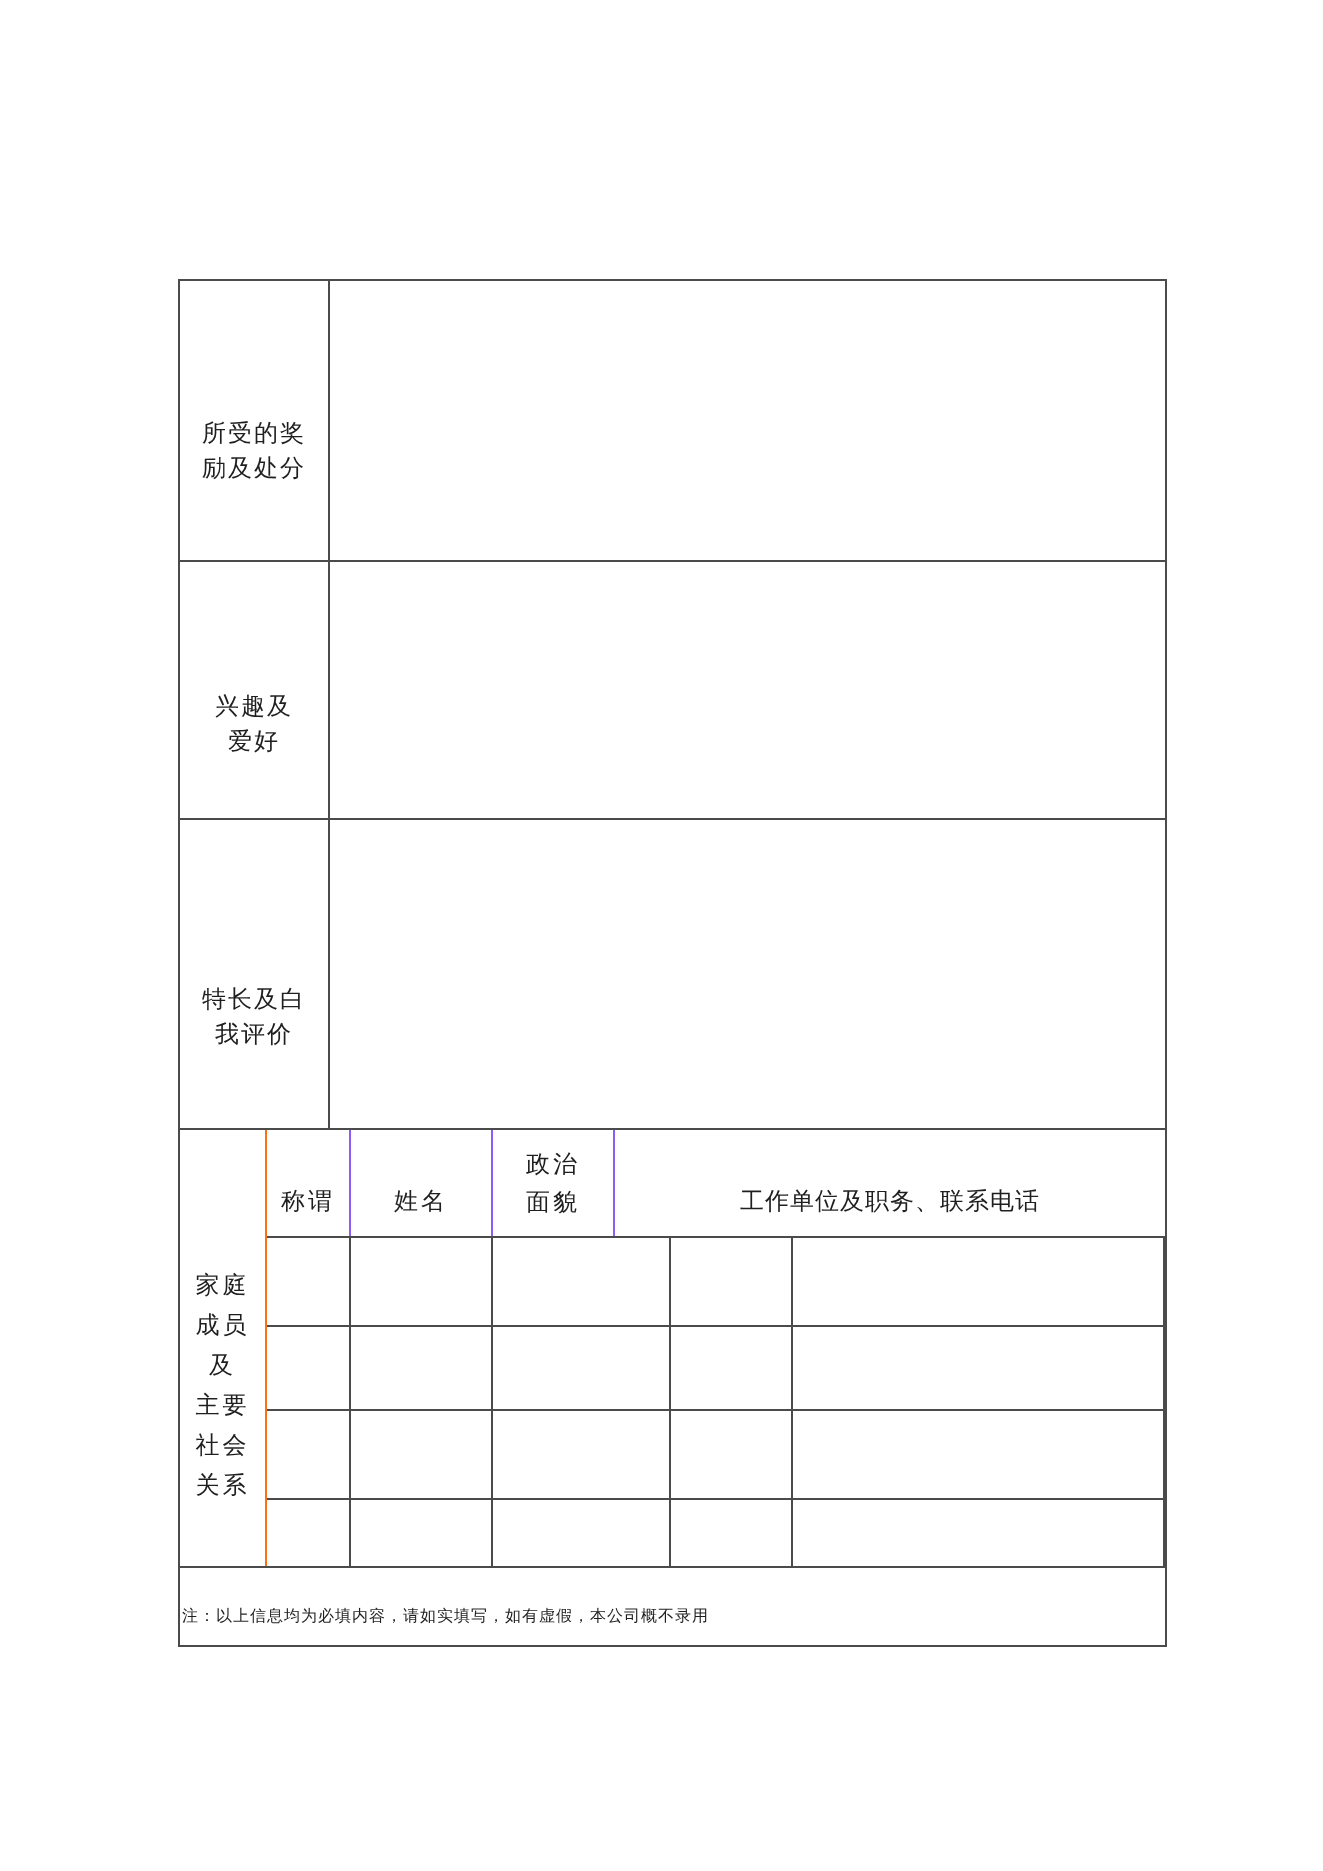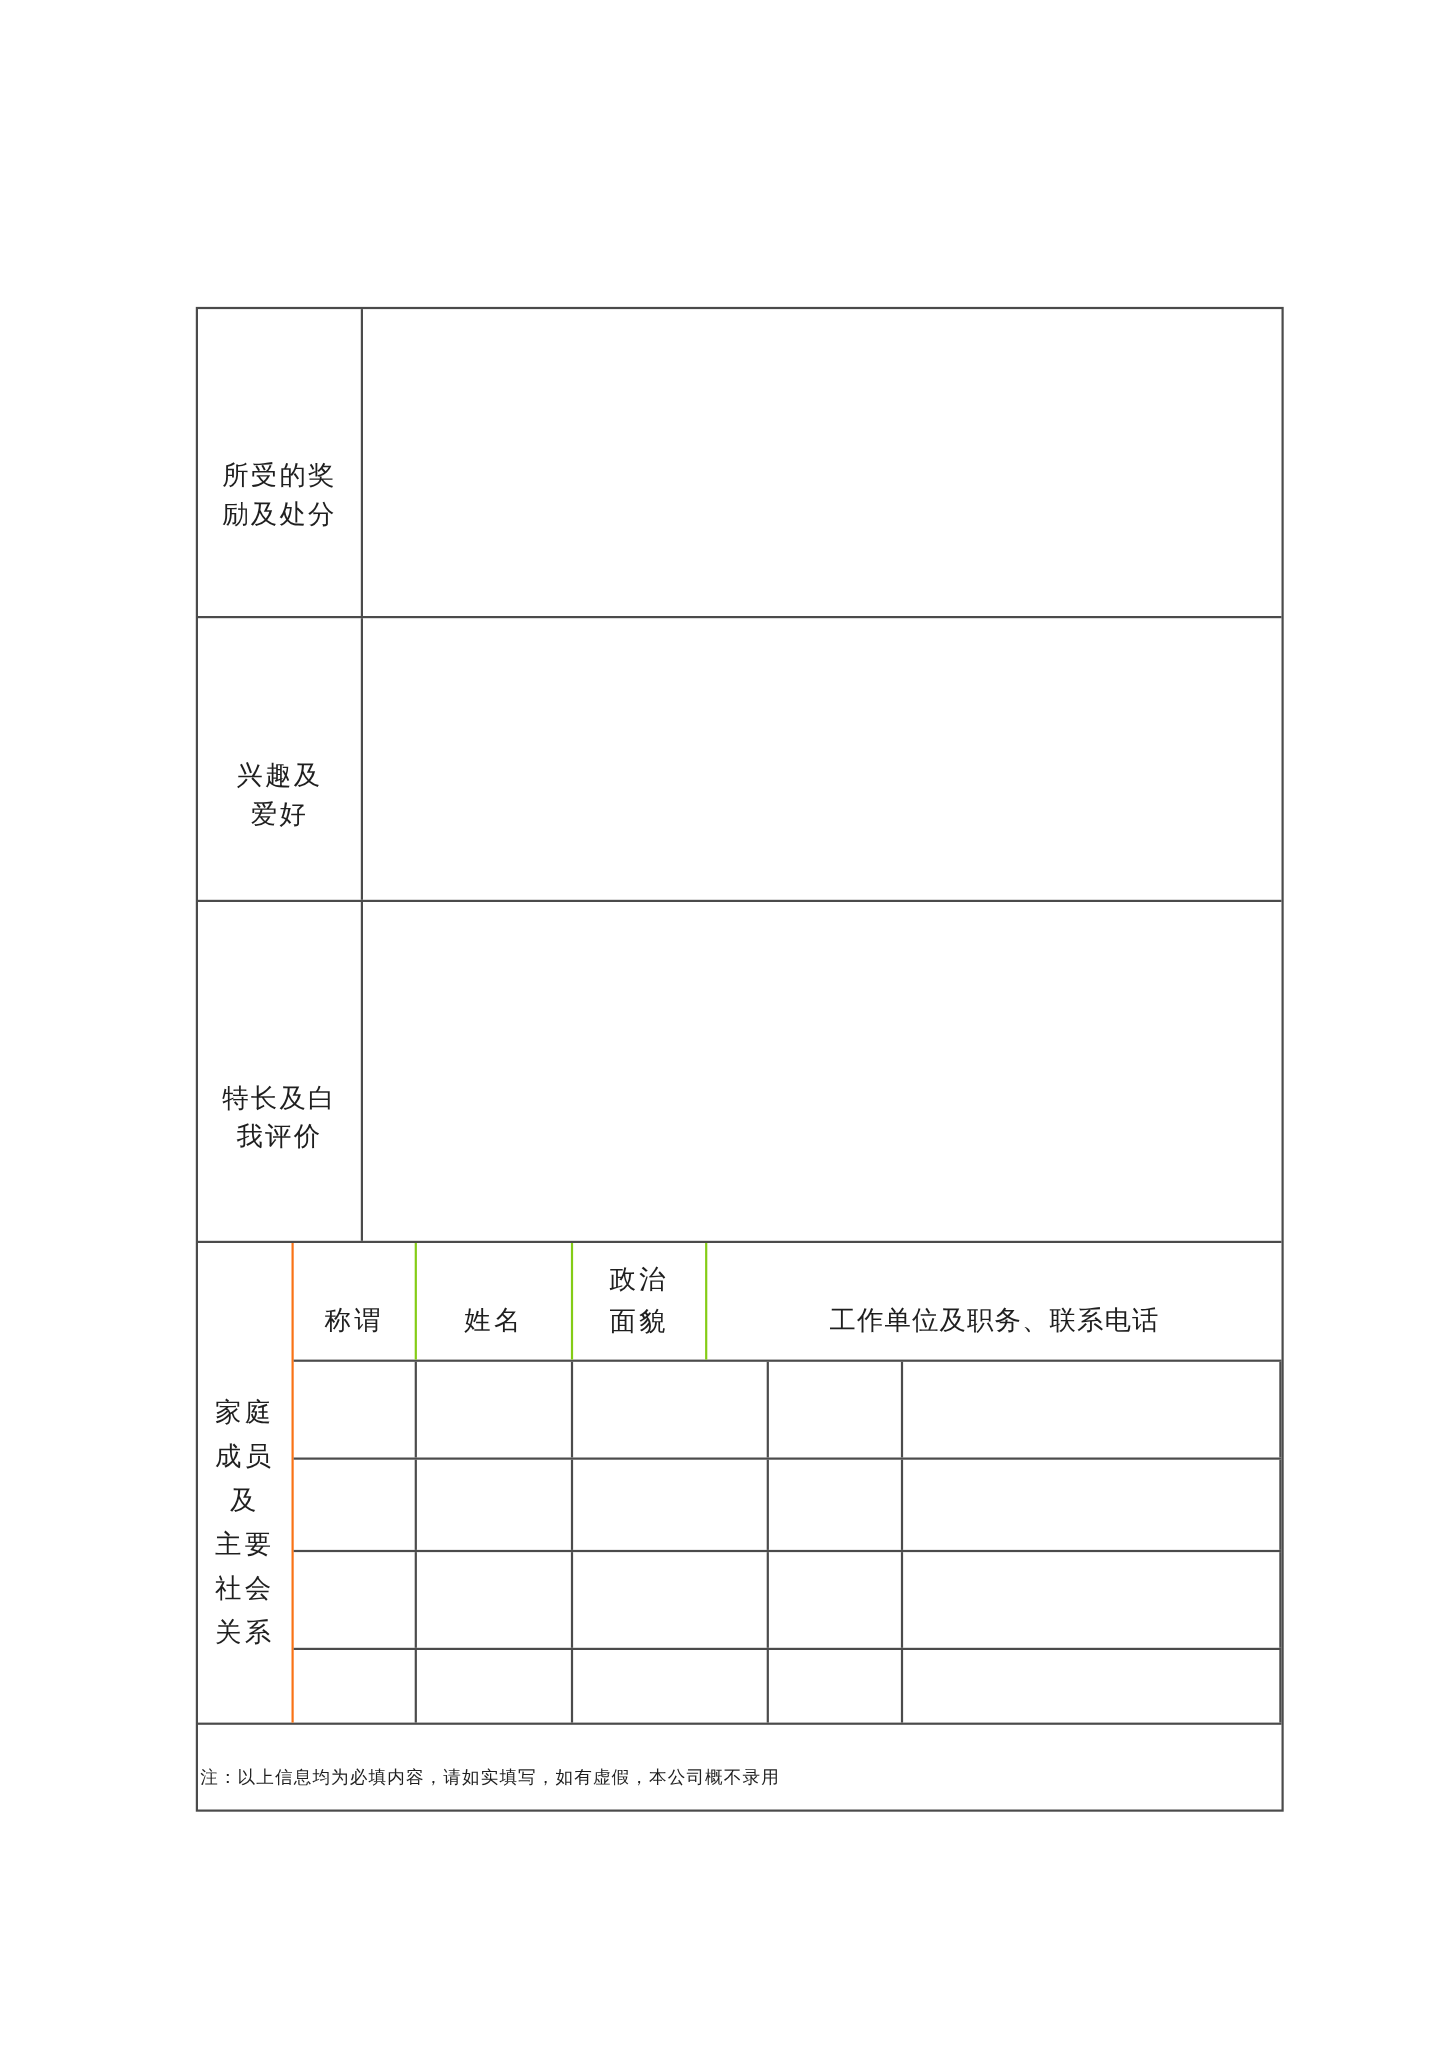--- a/index.html
+++ b/index.html
@@ -47,25 +47,25 @@
     white-space:pre-line;
     padding-top:73px;
   }
   .fam-right{flex:1;display:flex;flex-direction:column;}
   .fhead{height:108px;display:flex;border-bottom:2px solid #4b4b4b;}
   .fh{
     display:flex;align-items:center;justify-content:center;
     text-align:center;
     font-size:24px;letter-spacing:3px;line-height:38px;
     white-space:pre-line;
-    border-right:2px solid #84cc16;
+    border-right:2px solid #8b5cf6;
   }
   .fh.single{padding-top:36px;}
   .fh.tight{letter-spacing:1px;}
-  .c1{width:112px;}
+  .c1{width:84px;}
   .c2{width:142px;}
   .c3{width:178px;}
   .c4{width:122px;}
   .c5{flex:1;border-right:none;}
   .frow{display:flex;border-bottom:2px solid #4b4b4b;}
   .frow.h1{height:89px;}
   .frow.h2{height:84px;}
   .frow.h3{height:89px;}
   .frow.h4{flex:1;border-bottom:none;}
   .fc{border-right:2px solid #4b4b4b;}

